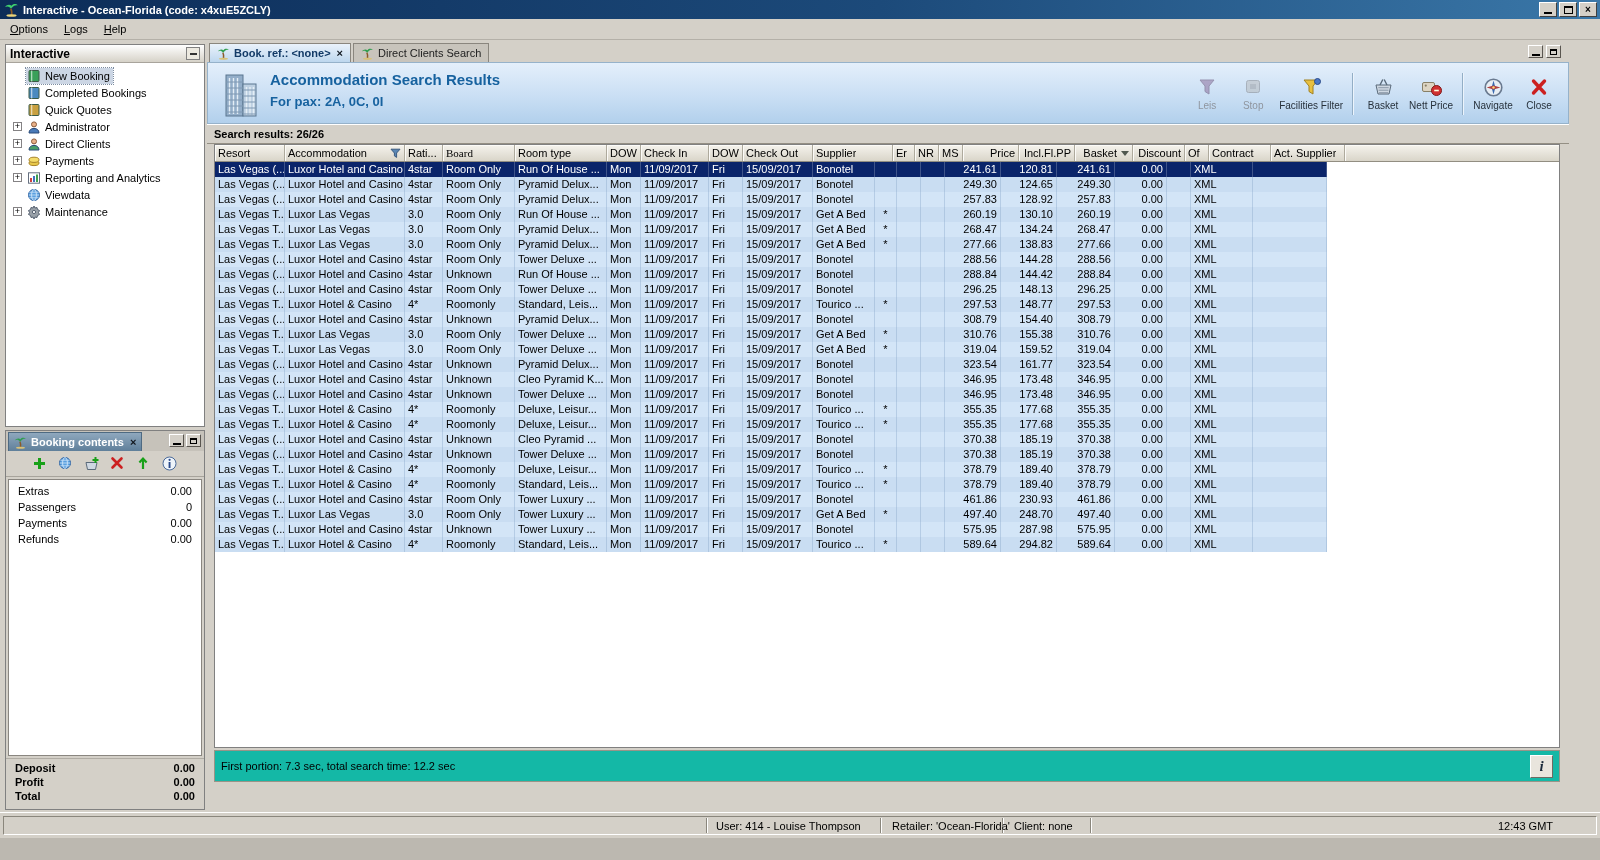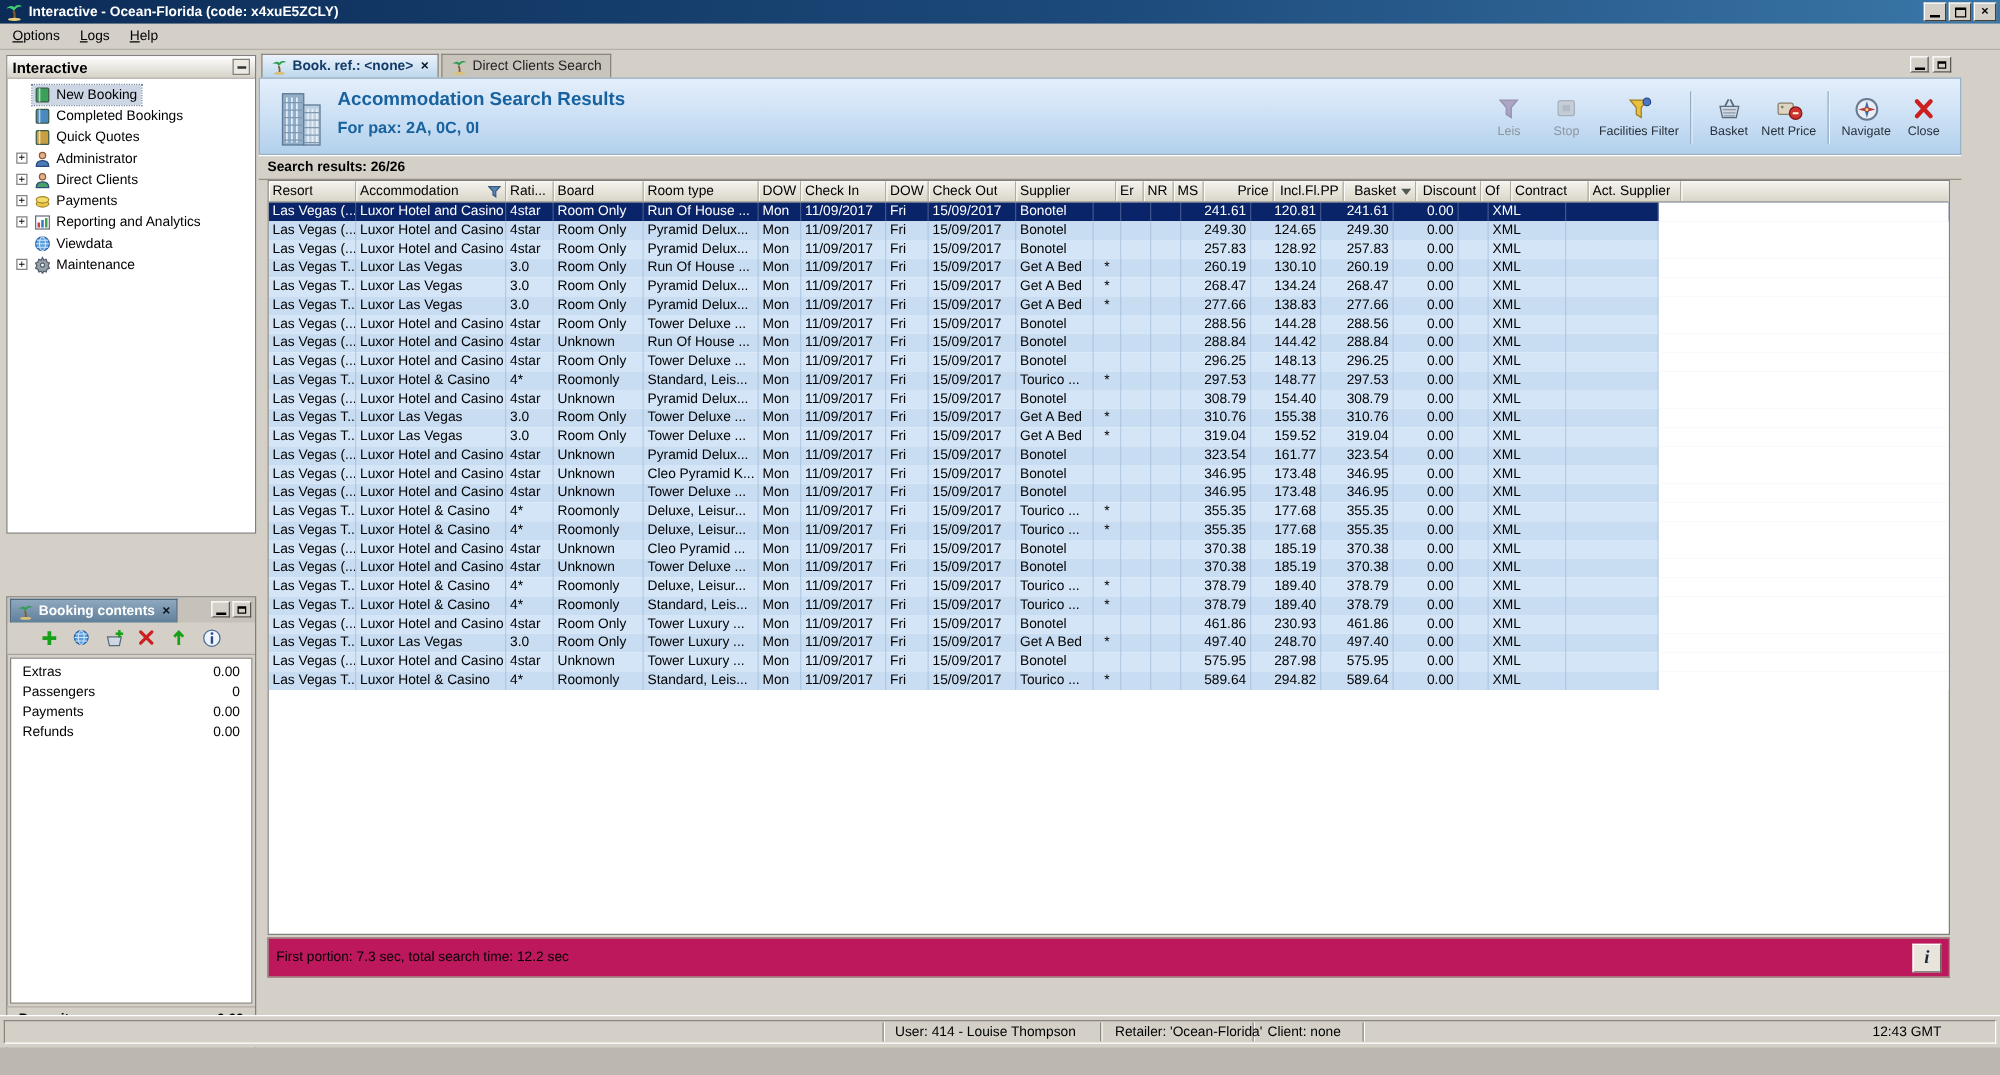--- a/index.html
+++ b/index.html
@@ -42,21 +42,21 @@
   .tree-item { height:17px; display:flex; align-items:center; padding-left:7px; }
   .expander { width:9px; height:9px; min-width:9px; border:1px solid #848284; background:#fff; color:#000;
     font-size:9px; line-height:7px; text-align:center; margin-right:4px; }
   .expander-spacer { width:13px; min-width:13px; }
   .ti-body { display:flex; align-items:center; padding:1px 3px 1px 1px; }
   .tree-item.selected .ti-body { background:#ccd6e4; outline:1px dotted #7c8ca0; }
   .tree-icon { width:14px; height:14px; margin-right:4px; }
 
   
   .panel2 { position:absolute; left:5px; top:430px; width:200px; height:380px; background:#d4d0c8;
-    border:1px solid #808080; display:flex; flex-direction:column;margin-top:47px; }
+    border:1px solid #808080; display:flex; flex-direction:column; }
   .p2-titlestrip { height:20px; background:#c6c2ba; display:flex; align-items:flex-end; position:relative; }
   .p2-tab { height:19px; background:linear-gradient(180deg,#8fa8be,#5f7f9a); color:#fff; font-weight:bold;
     display:flex; align-items:center; padding:0 5px; gap:4px; border:1px solid #4e6a82; border-bottom:none; margin-left:2px; }
   .p2-tab .icon { width:13px; height:13px; }
   .p2-close { color:#10151c; font-weight:bold; font-size:11px; padding-left:2px; }
   .p2-winbtns { position:absolute; right:3px; top:3px; display:flex; gap:2px; }
   .mini-btn { width:15px; height:13px; background:#d4d0c8; border:1px solid;
     border-color:#ffffff #5a5650 #5a5650 #ffffff; display:flex; align-items:center; justify-content:center; }
   .p2-toolbar { height:26px; background:#d4d0c8; border-bottom:1px solid #a8a49c;
     display:flex; align-items:center; justify-content:center; gap:10px; }
@@ -108,21 +108,21 @@
   .row-a { background:#d3e5f7; }
   .row-b { background:#c9ddf2; }
   .tr.selected { background:#0a246a; color:#fff; }
   .td { padding:0 3px; font-size:11px; line-height:14px; overflow:hidden; white-space:nowrap;
     border-right:1px solid rgba(125,158,195,.35); }
   .tr.selected .td { border-right-color:rgba(255,255,255,.22); }
   .td.num { text-align:right; }
   .td.ctr { text-align:center; }
   .td.filler { flex:1; background:#fff; border-right:none; }
 
-  .footer-status { position:absolute; top:708px; left:7px; right:9px; height:32px; background:#be185d;
+  .footer-status { position:absolute; top:708px; left:7px; right:9px; height:32px; background:#14b8a6;
     border:1px solid #989488; display:flex; align-items:center; padding:0 6px; }
   .fs-text { flex:1; }
   .info-btn { width:23px; height:23px; background:#e9e5dd; border:1px solid; border-color:#ffffff #6e6a62 #6e6a62 #ffffff;
     text-align:center; font-weight:bold; font-style:italic; font-family:"Liberation Serif", serif;
     color:#1c2a3a; font-size:15px; line-height:21px; }
 
   .bottom-tabs { position:absolute; top:742px; left:7px; height:20px; display:flex; gap:2px; }
   .btab { padding:2px 8px; border:1px solid #88846f; background:#d4d0c8; line-height:14px; }
   .btab.green { background:#18a04a; color:#ffffff; font-weight:bold; border-color:#0a6a2e; }
   .btab.yellow { background:#ffff9e; border-color:#a8a45e; }
@@ -503,21 +503,21 @@
           <span>Accommodation</span>
           <span class="icon">
             <svg width="11" height="11" viewBox="0 0 11 11">
               <path d="M1 1.2h9L6.6 5v4.4L4.4 7.9V5z" fill="#5a86b4" stroke="#3a5a80"></path>
             </svg>
           </span>
         </div>
         <div class="th" style="width: 38px;">
           <span>Rati...</span>
         </div>
-        <div class="th" style="width: 72px;">
+        <div class="th" style="width: 72px; font-family: Liberation Serif, serif;">
           <span>Board</span>
         </div>
         <div class="th" style="width: 92px;">
           <span>Room type</span>
         </div>
         <div class="th" style="width: 34px;">
           <span>DOW</span>
         </div>
         <div class="th" style="width: 68px;">
           <span>Check In</span>

